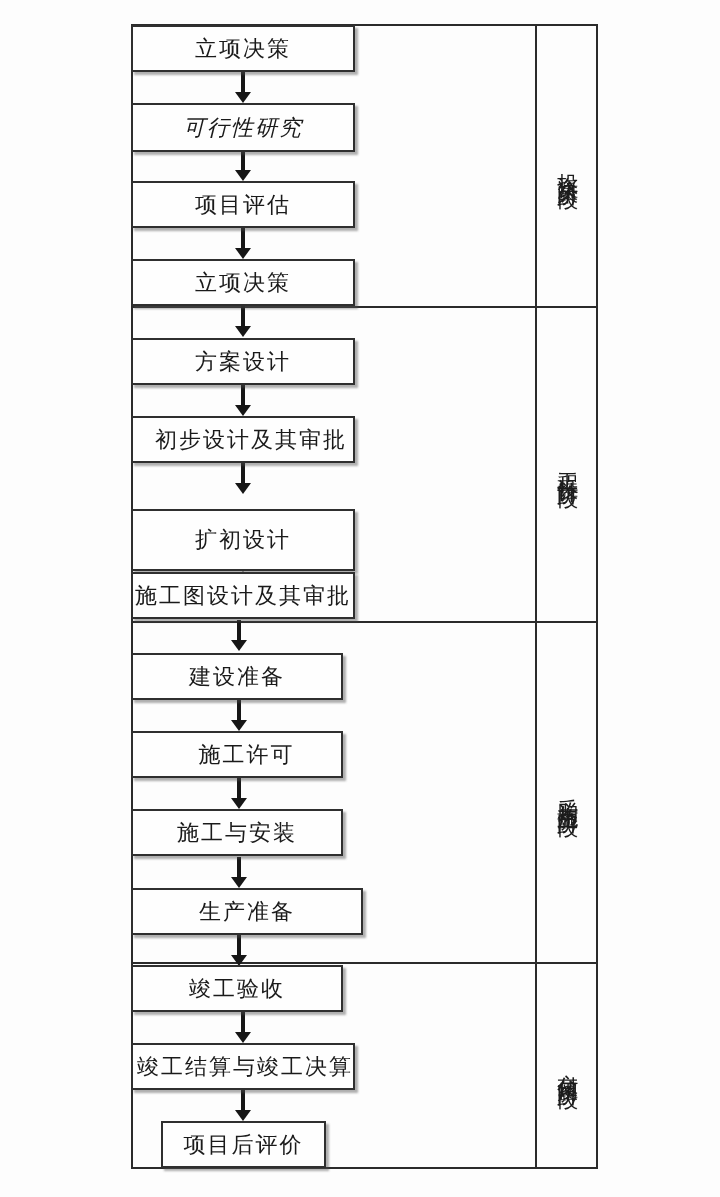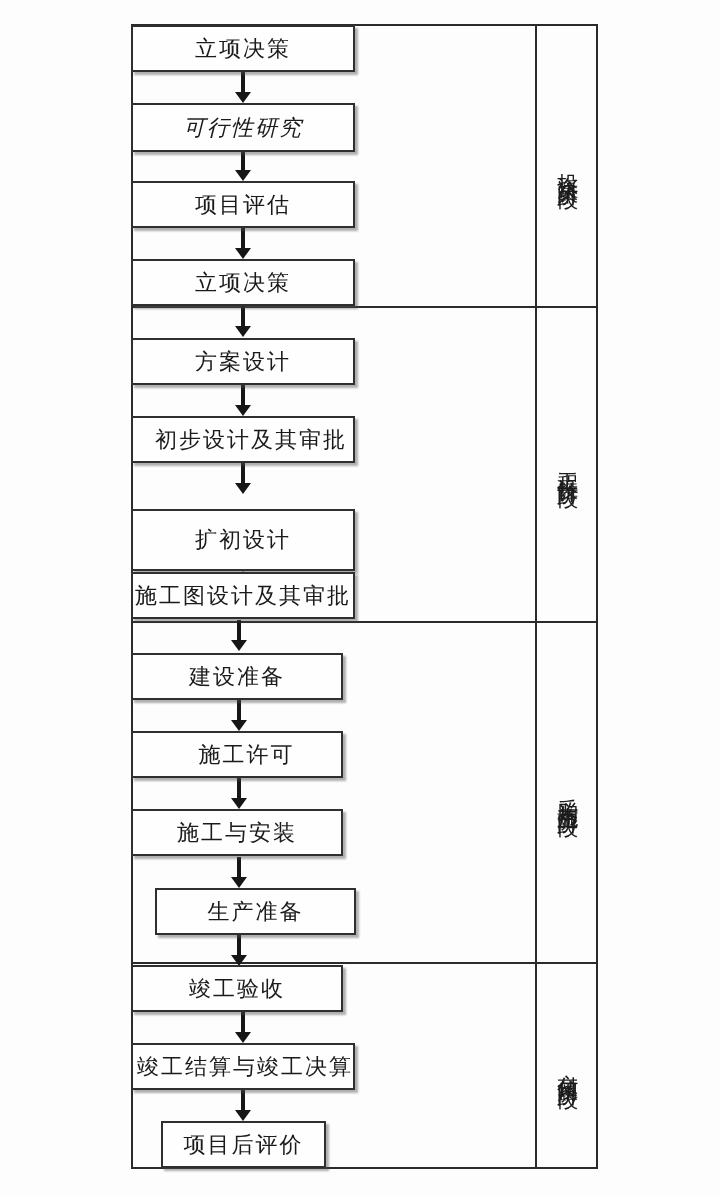--- a/index.html
+++ b/index.html
@@ -169,21 +169,21 @@
 
   <div class="node" style="left:131px; top:653px; width:212px; height:47px;">
     <span class="node-label">建设准备</span>
   </div>
   <div class="node" style="left:131px; top:731px; width:212px; height:47px;padding-left:19px;">
     <span class="node-label">施工许可</span>
   </div>
   <div class="node" style="left:131px; top:809px; width:212px; height:47px;">
     <span class="node-label">施工与安装</span>
   </div>
-  <div class="node" style="left:131px; top:888px; width:201px; height:47px;margin-left:24px;">
+  <div class="node" style="left:131px; top:888px; width:232px; height:47px;">
     <span class="node-label">生产准备</span>
   </div>
 
   <div class="node" style="left:131px; top:965px; width:212px; height:47px;">
     <span class="node-label">竣工验收</span>
   </div>
   <div class="node" style="left:131px; top:1043px; width:224px; height:47px;justify-content:flex-end;">
     <span class="node-label">竣工结算与竣工决算</span>
   </div>
   <div class="node" style="left:161px; top:1121px; width:165px; height:47px;">

